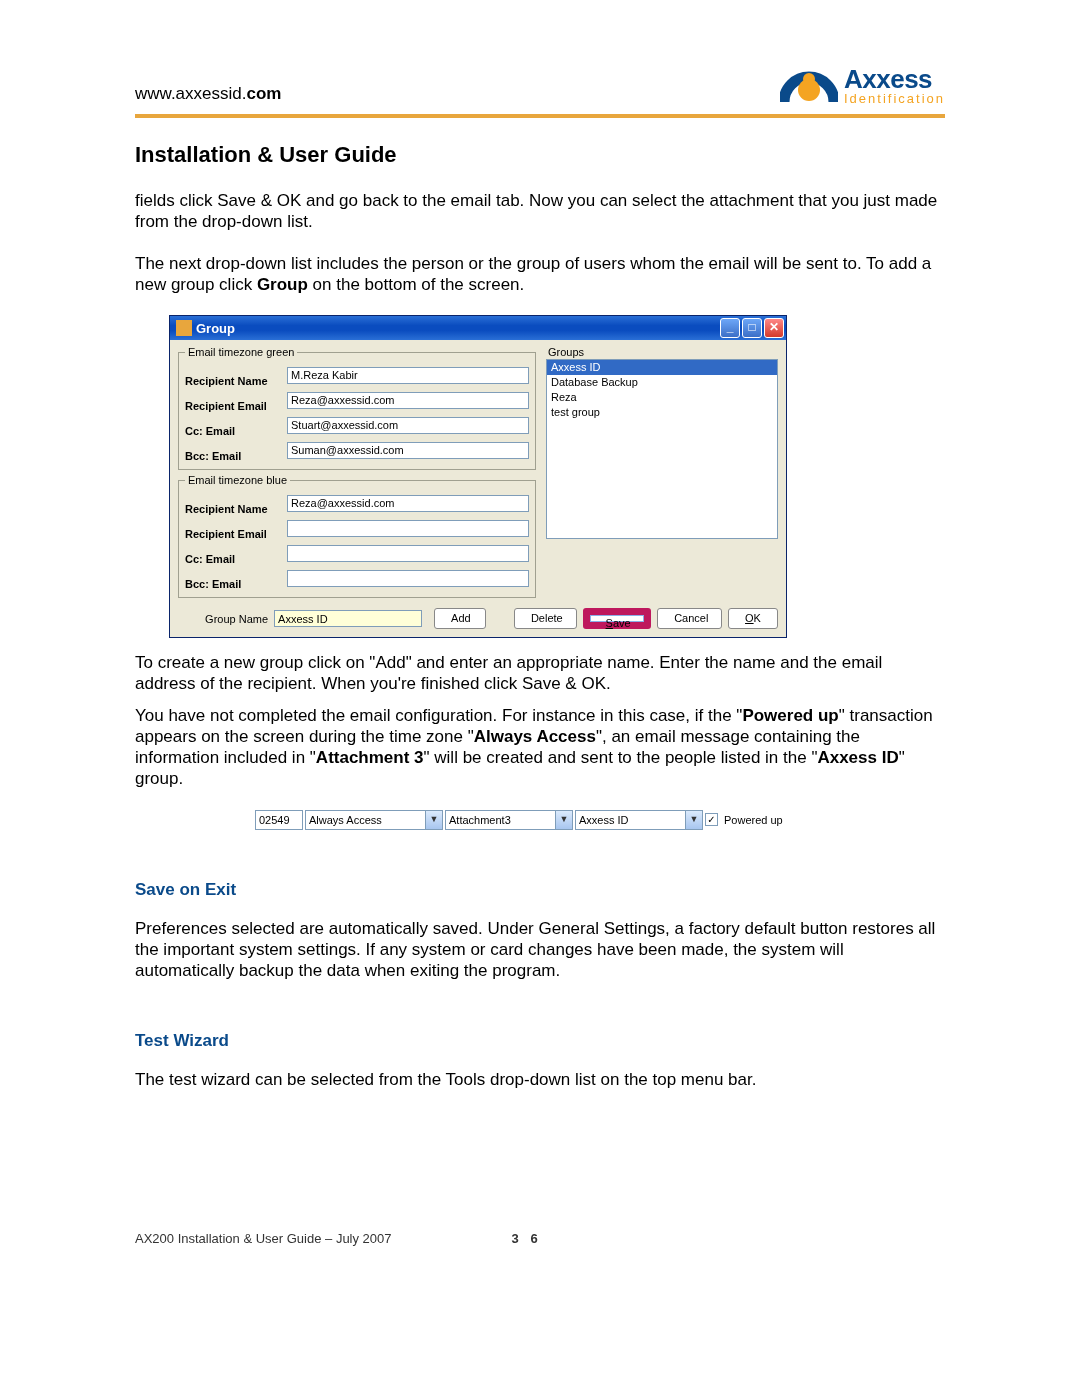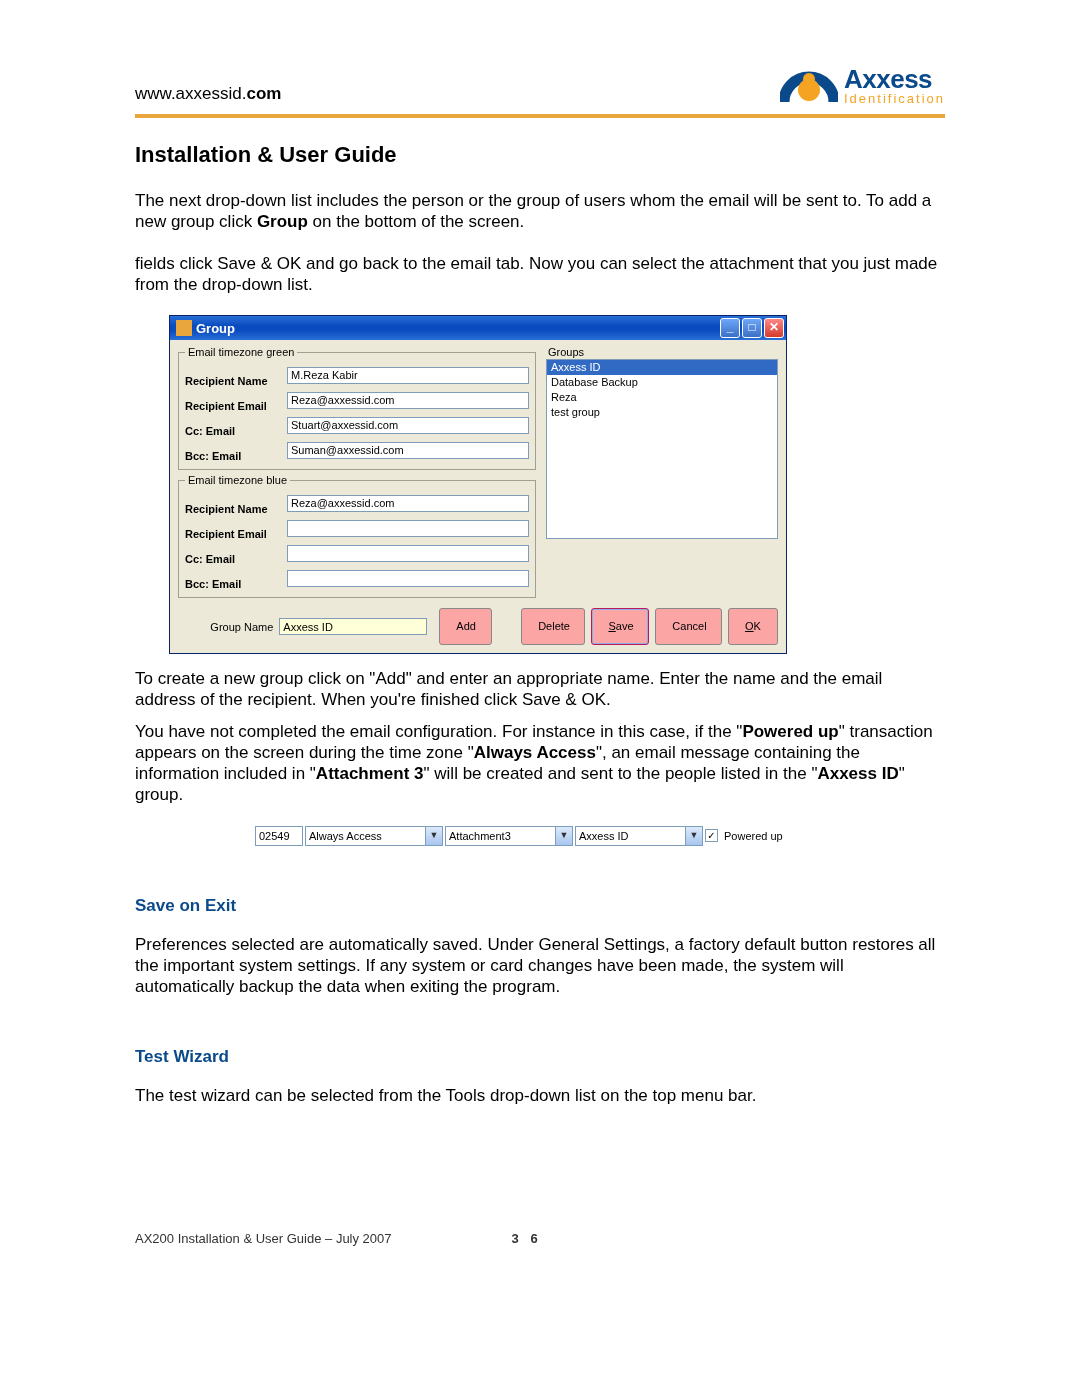--- a/index.html
+++ b/index.html
@@ -200,33 +200,33 @@
     border: 1px solid #7f9db9;
     background: #ffffd8;
     font-size: 11px;
     padding: 0 3px;
     box-sizing: border-box;
     font-family: Tahoma, Arial, sans-serif;
   }
   .spacer { flex: 1; }
   .btn {
     min-width: 50px;
-    height: 37px;
-    background: #fca5a5;
+    height: 21px;
+    background: #ffffff;
     border: 1px solid #888;
     border-radius: 3px;
     font-size: 11px;
     font-family: Tahoma, Arial, sans-serif;
     padding: 0 16px;
     box-sizing: border-box;
     line-height: 17px;
     text-align: center;
   }
   .btn.def {
-    border: 1px solid #be185d;
+    border: 7px solid #be185d;
     box-shadow: 0 0 0 1px #8ab0e8 inset;
   }
 
   
   .dd-strip {
     display: flex;
     align-items: center;
     gap: 2px;
     margin: 14px 0 10px 120px;
     font-family: Tahoma, Arial, sans-serif;
@@ -306,25 +306,25 @@
         <span class="top">Axxess</span>
         <span class="bottom">Identification</span>
       </div>
     </div>
   </div>
 
   <div class="rule"></div>
 
   <h1 class="section-title">Installation &amp; User Guide</h1>
 
+  <p class="body">fields click Save &amp; OK and go back to the email tab. Now you can select the attachment that you just made from the drop-down list.</p>
+
   <p class="body">
     <span>The next drop-down list includes the person or the group of users whom the email will be sent to. To add a new group click </span><b>Group</b><span> on the bottom of the screen.</span>
   </p>
-
-  <p class="body">fields click Save &amp; OK and go back to the email tab. Now you can select the attachment that you just made from the drop-down list.</p>
 
   <div class="dialog">
     <div class="titlebar">
       <div class="titlebar-left">
         <span class="tb-icon"></span>
         <span>Group</span>
       </div>
       <div class="winbtns">
         <div class="winbtn">_</div>
         <div class="winbtn">□</div>

